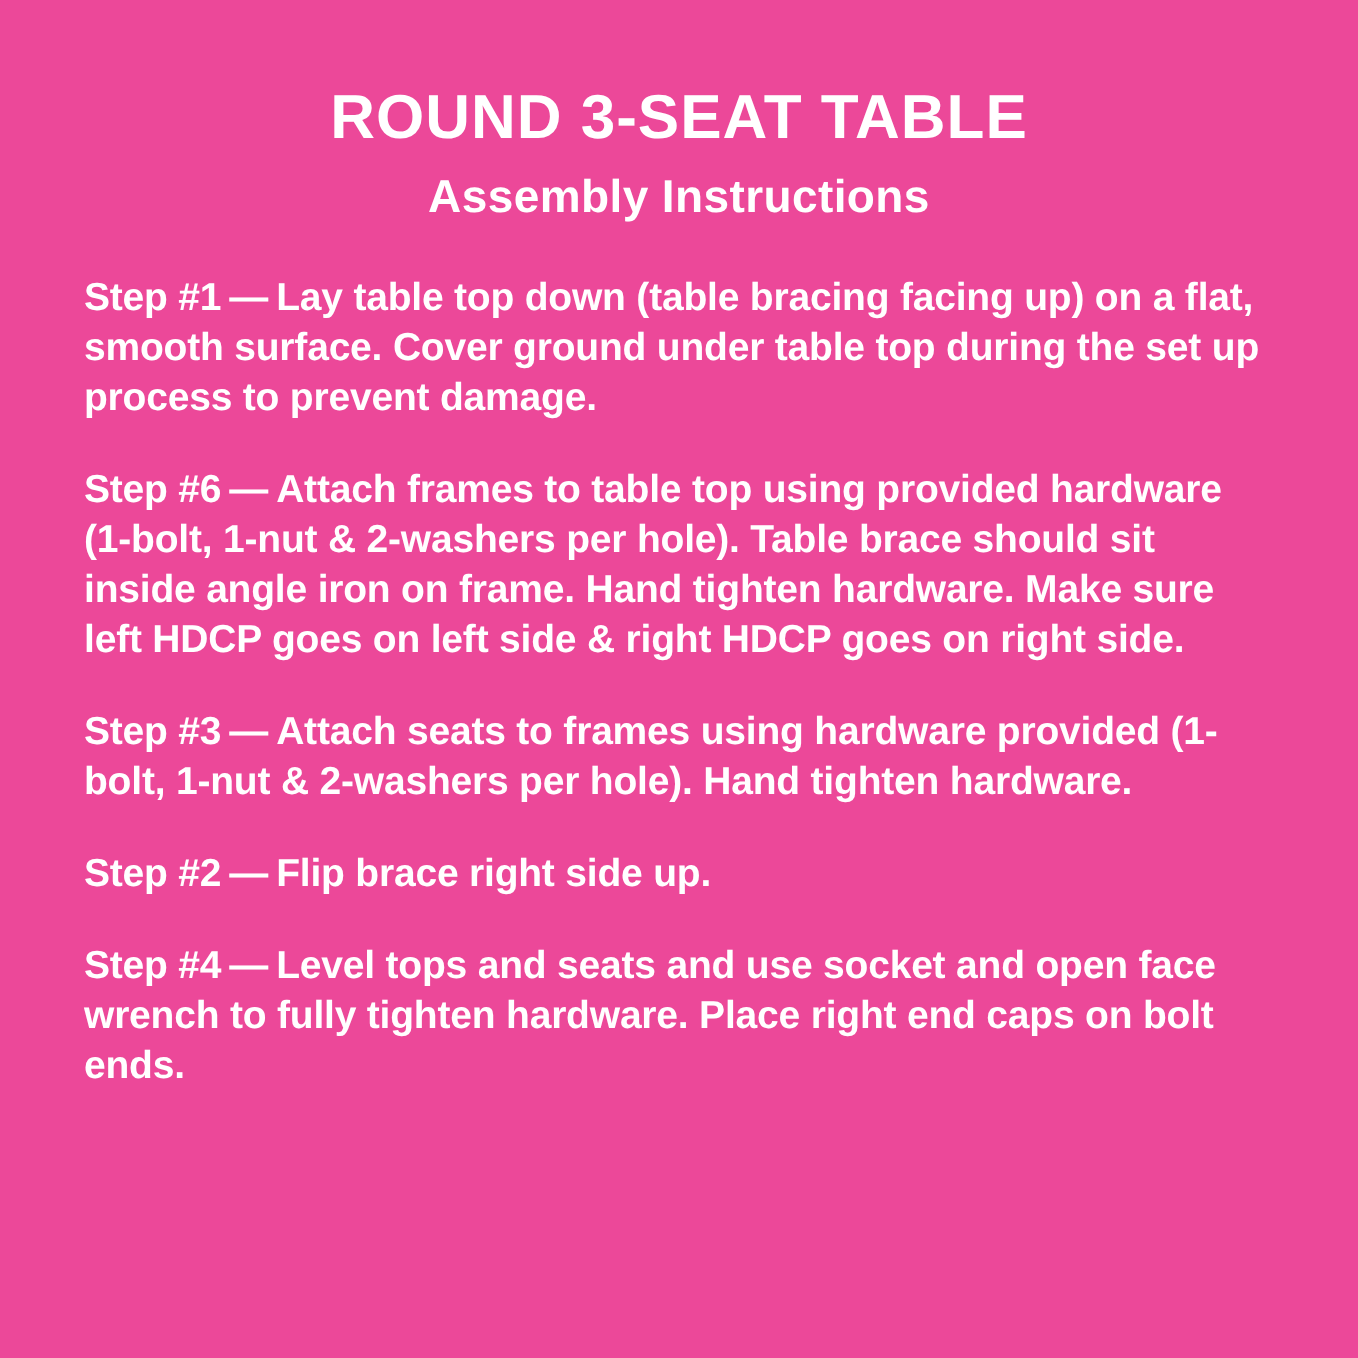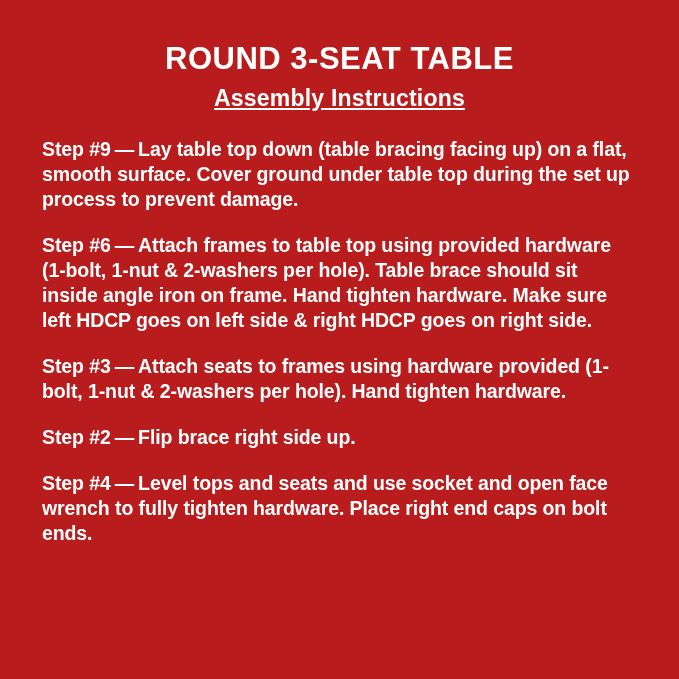--- a/index.html
+++ b/index.html
@@ -12,38 +12,37 @@
     height: 679px;
     overflow: hidden;
     font-family: "Liberation Sans", sans-serif;
     color: #ffffff;
   }
   .page {
     width: 679px;
     height: 679px;
     box-sizing: border-box;
     padding: 34px 42px 10px 42px;
-    background: #b91c1c;
+    background: #ec4899;
   }
   .title {
     text-align: center;
     font-size: 31px;
     font-weight: 800;
     letter-spacing: 0.5px;
     line-height: 1.1;
     margin: 8px 0 0 0;
   }
   .subtitle {
     text-align: center;
     font-size: 23px;
     font-weight: 800;
     letter-spacing: 0.2px;
     line-height: 1.1;
     margin: 10px 0 0 0;
-    text-decoration: underline;
   }
   .steps {
     margin-top: 26px;
   }
   .step {
     font-size: 19.5px;
     font-weight: 800;
     line-height: 1.28;
     letter-spacing: -0.1px;
     margin-bottom: 21px;
@@ -61,21 +60,21 @@
 </style>
 </head>
 <body>
 
 <div class="page">
   <h1 class="title">ROUND 3-SEAT TABLE</h1>
   <h2 class="subtitle">Assembly Instructions</h2>
 
   <div class="steps">
     <p class="step">
-      <span class="step-label">Step #9</span><span class="dash">—</span><span>Lay table top down (table bracing facing up) on a flat, smooth surface. Cover ground under table top during the set up process to prevent damage.</span>
+      <span class="step-label">Step #1</span><span class="dash">—</span><span>Lay table top down (table bracing facing up) on a flat, smooth surface. Cover ground under table top during the set up process to prevent damage.</span>
     </p>
     <p class="step">
       <span class="step-label">Step #6</span><span class="dash">—</span><span>Attach frames to table top using provided hardware (1-bolt, 1-nut &amp; 2-washers per hole). Table brace should sit inside angle iron on frame. Hand tighten hardware. Make sure left HDCP goes on left side &amp; right HDCP goes on right side.</span>
     </p>
     <p class="step">
       <span class="step-label">Step #3</span><span class="dash">—</span><span>Attach seats to frames using hardware provided (1-bolt, 1-nut &amp; 2-washers per hole). Hand tighten hardware.</span>
     </p>
     <p class="step">
       <span class="step-label">Step #2</span><span class="dash">—</span><span>Flip brace right side up.</span>
     </p>

